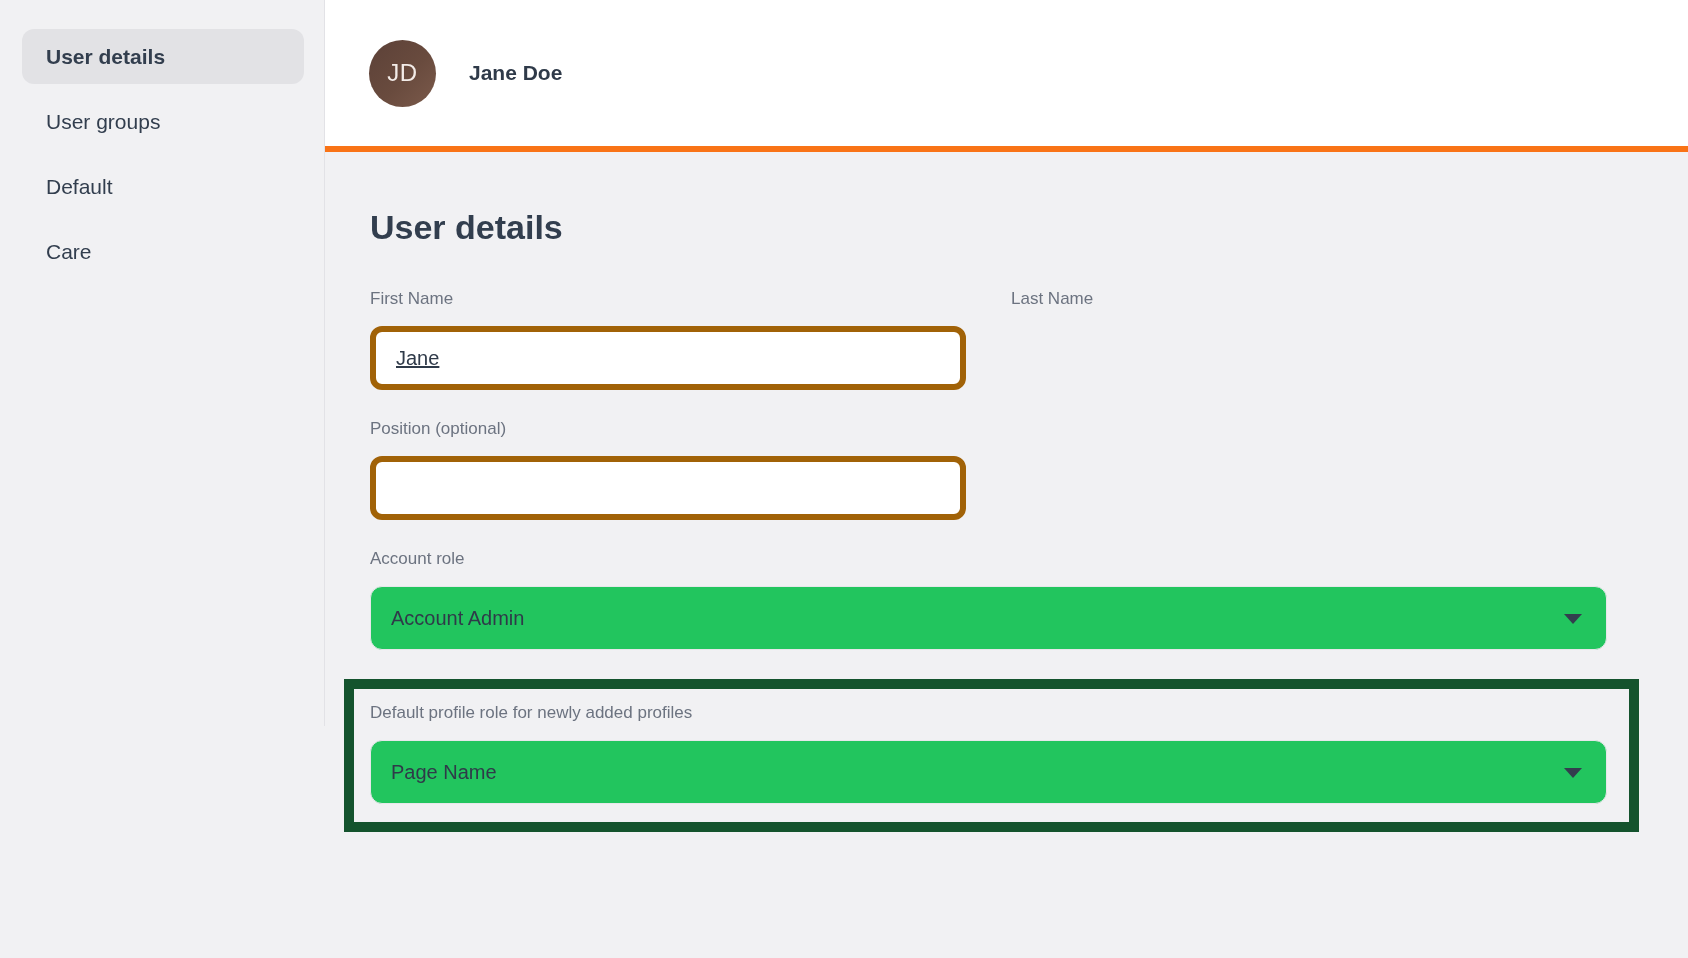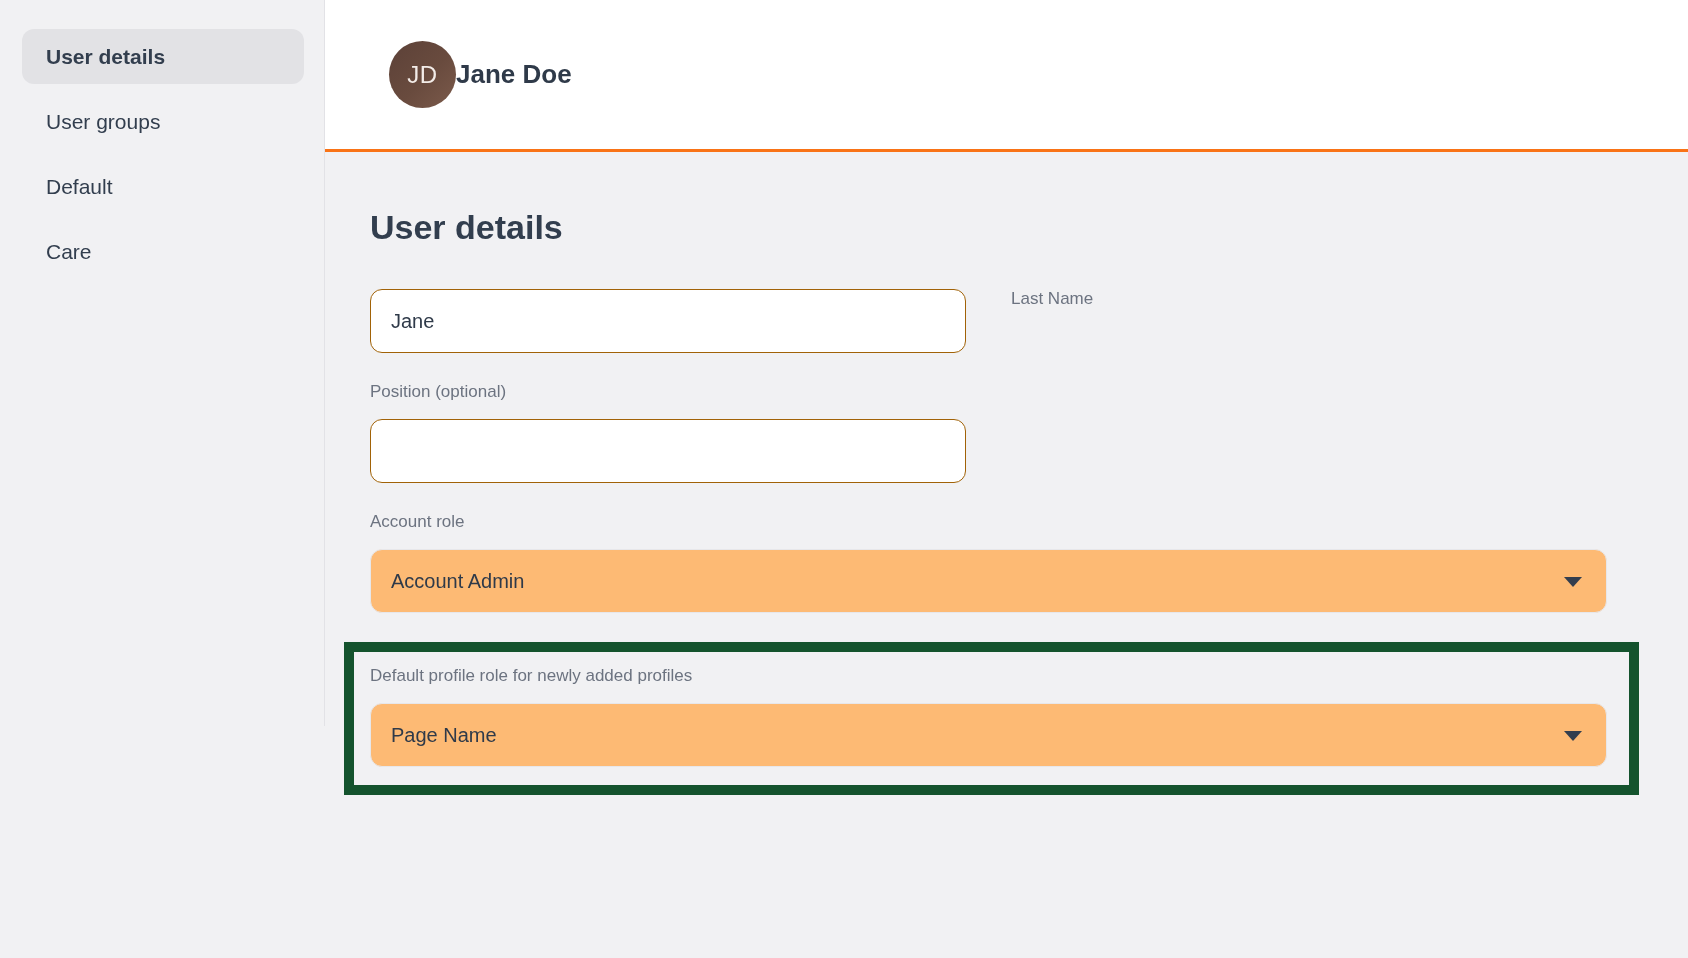--- a/index.html
+++ b/index.html
@@ -32,34 +32,36 @@
     background: #e2e2e5;
     font-weight: 700;
   }
 
   
   .main { flex: 1; display: flex; flex-direction: column; }
 
   .header {
     height: 152px; min-height: 152px;
     background: #ffffff;
-    border-bottom: 3px solid #f97316;
-    display: flex; align-items: center;
-    padding-left: 64px;
+    border-bottom: 6px solid #f97316;
+    display: flex; align-items: center;
+    padding-left: 44px;
+    gap: 19px;
   }
   .avatar {
     width: 67px; height: 67px; border-radius: 50%;
     background: linear-gradient(135deg, #5c4138 0%, #694b3e 55%, #7b5a4b 100%);
     color: #f3ece8;
     display: flex; align-items: center; justify-content: center;
     font-size: 24px; font-weight: 400;
     letter-spacing: 0.5px;
   }
   .user-name {
-    font-size: 26px; font-weight: 700;
+    margin-left: 14px;
+    font-size: 21px; font-weight: 700;
     color: #2f3a49;
   }
 
   .content {
     flex: 1;
     background: #f1f1f3;
     padding: 56px 0 0 45px;
   }
   .content-inner { width: 1237px; }
 
@@ -78,27 +80,28 @@
   .grid-2 {
     display: grid;
     grid-template-columns: 1fr 1fr;
     column-gap: 45px;
     margin-bottom: 29px;
   }
 
   .text-input {
     width: 100%; height: 64px;
     background: #ffffff;
-    border: 1px solid #a16207;
+    border: 6px solid #a16207;
     border-radius: 12px;
     padding: 0 20px;
     font-family: "Liberation Sans", sans-serif;
     font-size: 20px;
     color: #2f3a49;
     outline: none;
+    text-decoration: underline;
   }
   .text-input:disabled, .text-input.disabled {
     background: #f8f8f9;
     border-color: #ebebee;
   }
 
   .email-box {
     width: 100%; height: 64px;
     background: #f8f8f9;
     border: 1px solid #ebebee;
@@ -116,21 +119,21 @@
       radial-gradient(26px 9px at 52% 45%, rgba(90,97,110,0.45), rgba(90,97,110,0) 70%),
       radial-gradient(20px 11px at 66% 50%, rgba(60,66,78,0.6),  rgba(60,66,78,0) 70%),
       radial-gradient(24px 9px at 80% 50%, rgba(90,97,110,0.45), rgba(90,97,110,0) 70%),
       radial-gradient(14px 9px at 93% 50%, rgba(90,97,110,0.5),  rgba(90,97,110,0) 70%);
     filter: blur(4px);
   }
 
   .select {
     position: relative;
     width: 100%; height: 64px;
-    background: #fdba74;
+    background: #22c55e;
     border: 1px solid #e7e7ea;
     border-radius: 12px;
     display: flex; align-items: center;
     padding: 0 52px 0 20px;
     font-size: 20px;
     color: #2f3a49;
     cursor: pointer;
   }
   .caret-down {
     position: absolute;
@@ -180,20 +183,21 @@
       <div class="user-name">Jane Doe</div>
     </div>
 
     <div class="content">
       <div class="content-inner">
 
         <h1 class="page-title">User details</h1>
 
         <div class="grid-2">
           <div>
+            <div class="field-label">First Name</div>
             <input class="text-input" type="text" value="Jane" style="">
           </div>
           <div>
             <div class="field-label">Last Name</div>
           </div>
         </div>
 
         <div class="grid-2">
           <div>
             <div class="field-label">Position (optional)</div>

